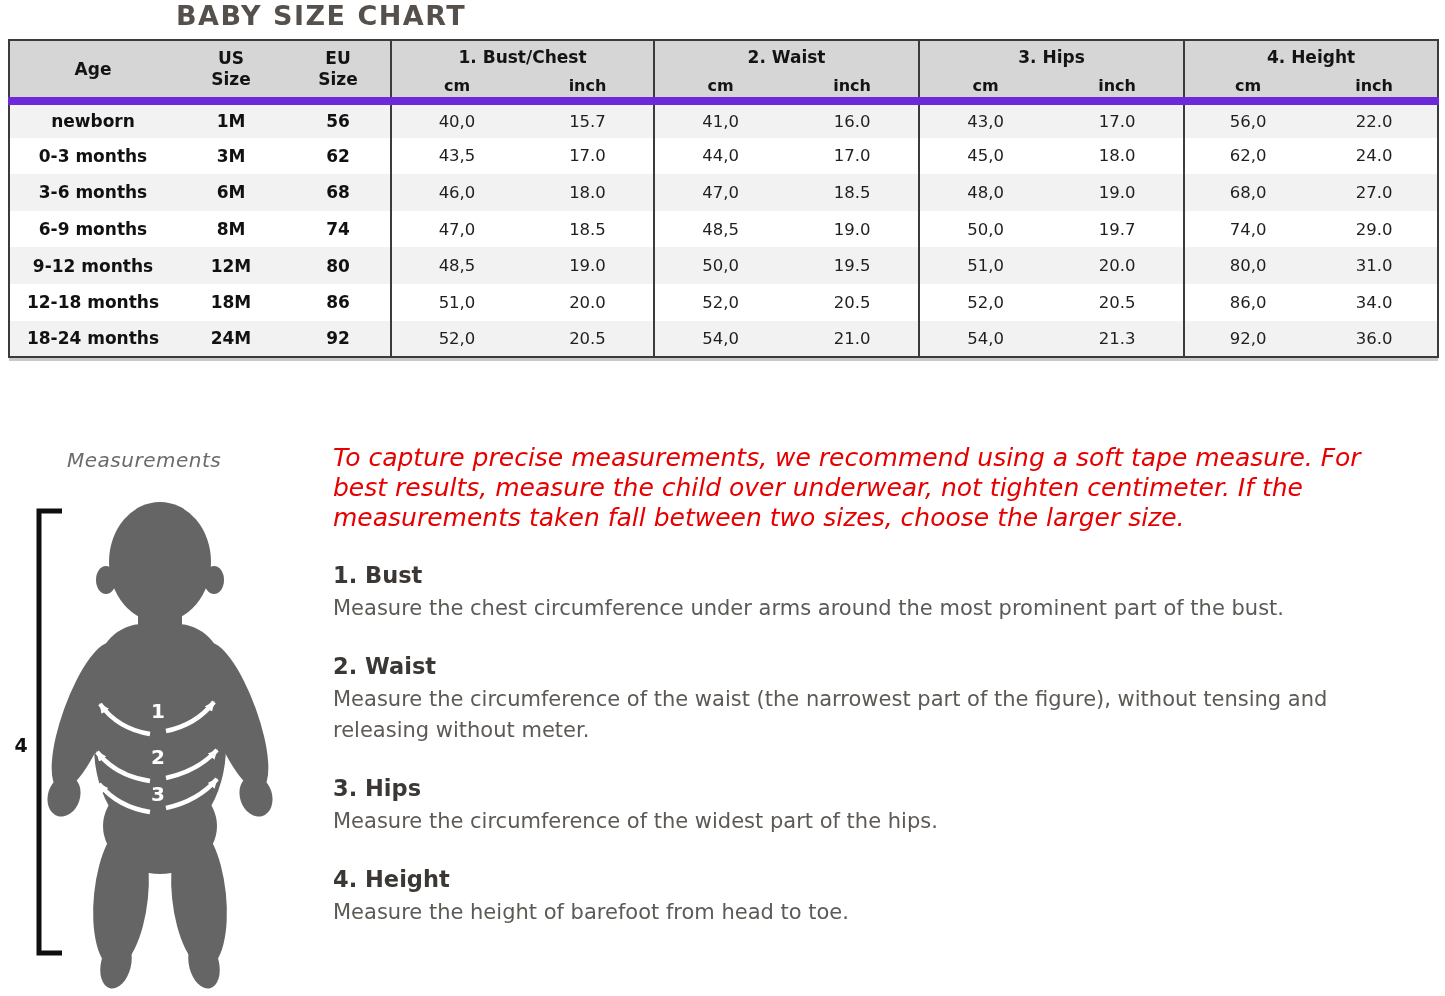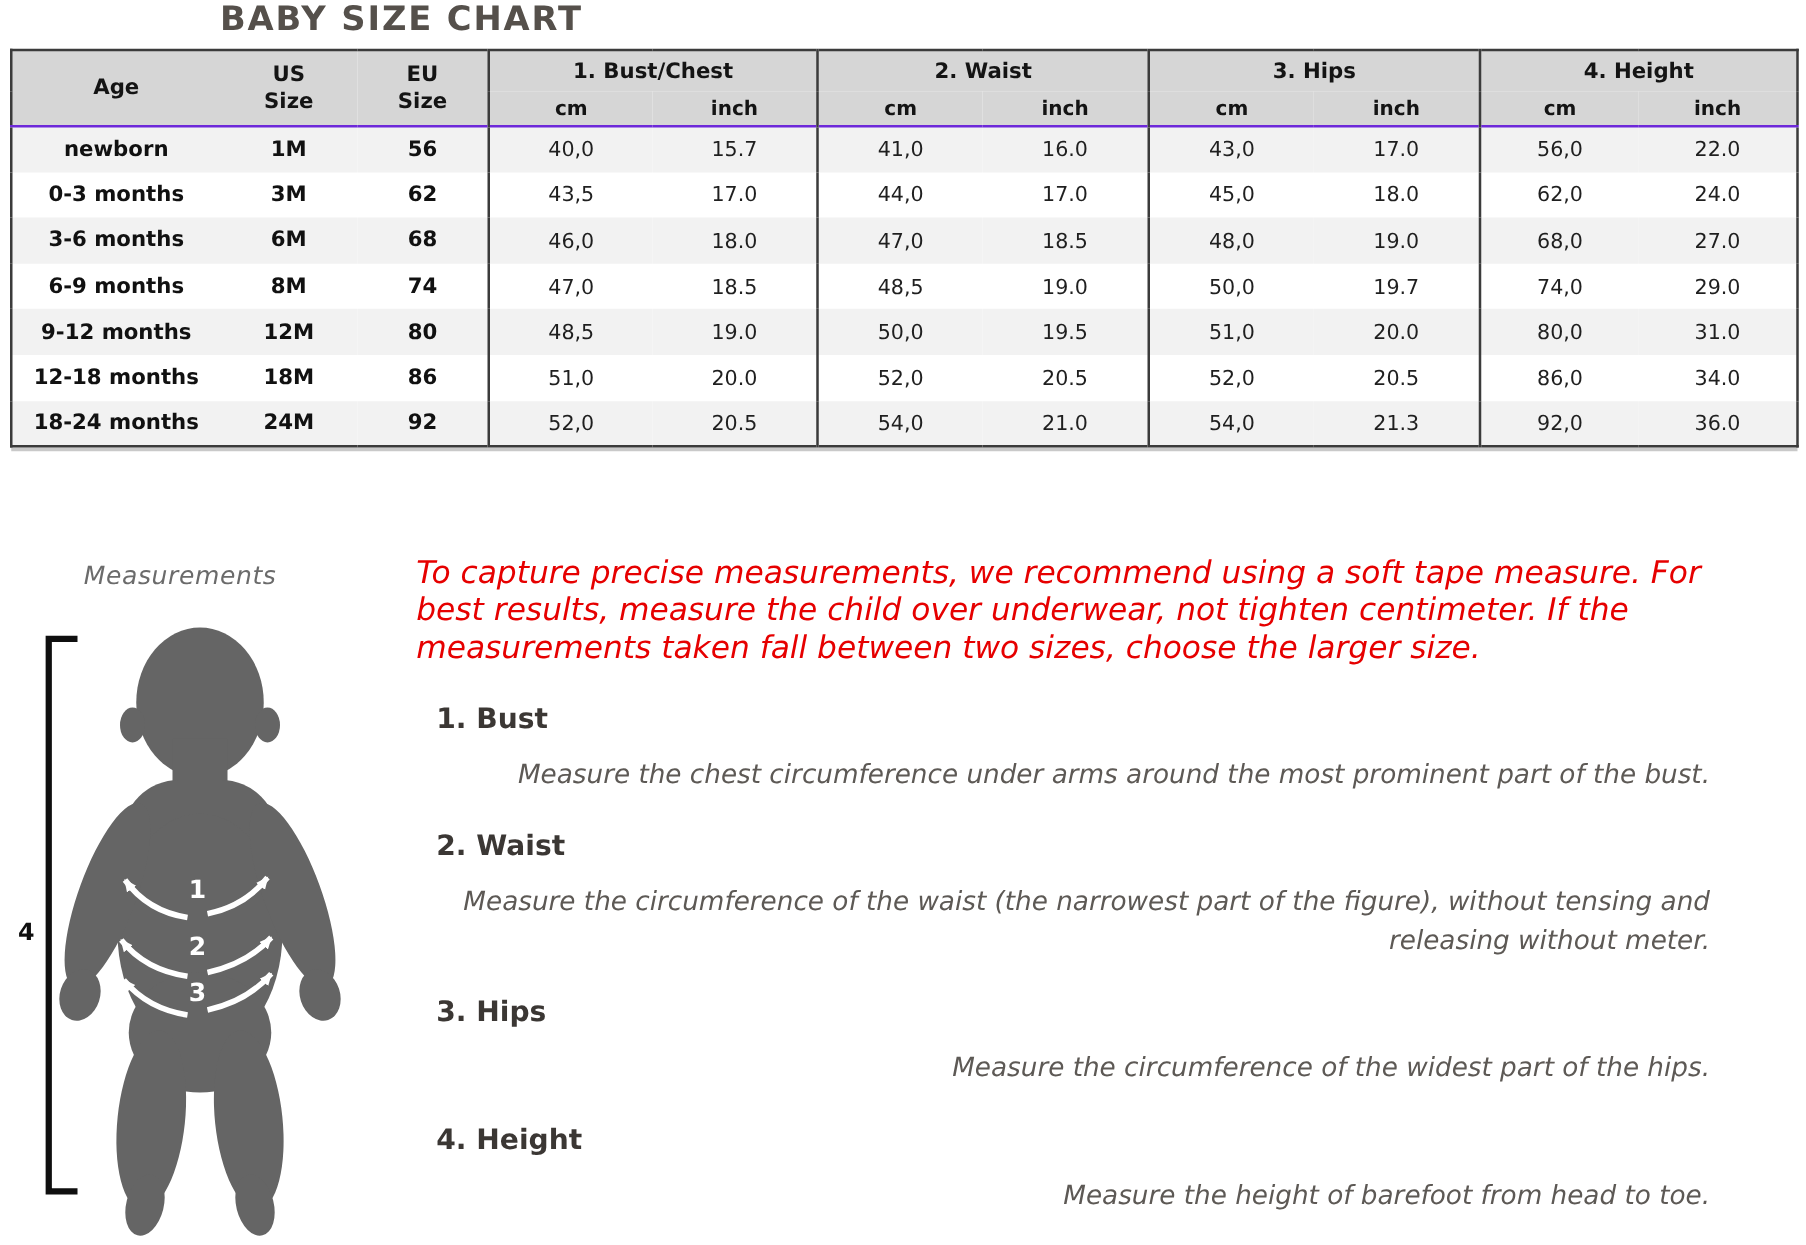--- a/index.html
+++ b/index.html
@@ -25,21 +25,21 @@
     position: absolute; left: 8px; top: 39px; width: 1429px;
     border-collapse: collapse; table-layout: fixed;
     border: 2px solid #3b3b3b;
     background: #ffffff;
     box-shadow: 0 4px 0 -1px #c9c9c9;
   }
   table.size-table th, table.size-table td {
     padding: 0; text-align: center; vertical-align: middle;
   }
   thead th { background: #d6d6d6; color: #141414; font-weight: bold; }
-  thead { border-bottom: 2px solid #6d28d9; }
+  thead { border-bottom: 8px solid #6d28d9; }
   tr.hdr-top { height: 33px; }
   tr.hdr-sub { height: 28px; }
   .idh { font-size: 17px; white-space: pre-line; line-height: 21px; }
   .gh  { font-size: 17px; vertical-align: bottom; padding-bottom: 2px; margin-left: 40px; }
   .sub { font-size: 16px; vertical-align: top; padding-top: 1px; }
   .gs  { border-left: 2px solid #3b3b3b; }
   tbody td {
     height: 36.6px; font-size: 16.5px; color: #1f1f1f;
   }
   tbody tr:nth-child(odd) { background: #f2f2f2; }
@@ -55,25 +55,25 @@
   .right-col { position: absolute; left: 333px; top: 443px; width: 1090px; }
   .note {
     color: #e60000; font-style: italic;
     font-size: 25px; line-height: 30px;
     width: 1080px; margin: 0 0 27px 0;
   }
   .section { margin-top: 29px; }
   .section:first-of-type { margin-top: 0; }
   .section .sec-title {
     font-size: 22.5px; font-weight: bold; color: #3b3734;
-    line-height: 26px; margin: 16px;
+    line-height: 26px; margin: 0;
   }
   .section .sec-desc {
-    font-style: italic; font-size: 21px; color: #5d5955;
-    line-height: 31px; margin: 5px 0 0 0; width: 1035px; text-align: right;
+    font-size: 21px; color: #5d5955;
+    line-height: 31px; margin: 5px 0 0 0; width: 1035px;
   }
 </style>
 </head>
 <body>
 
 <div class="page">
 
   <div class="title">BABY SIZE CHART</div>
 
   <table class="size-table">

